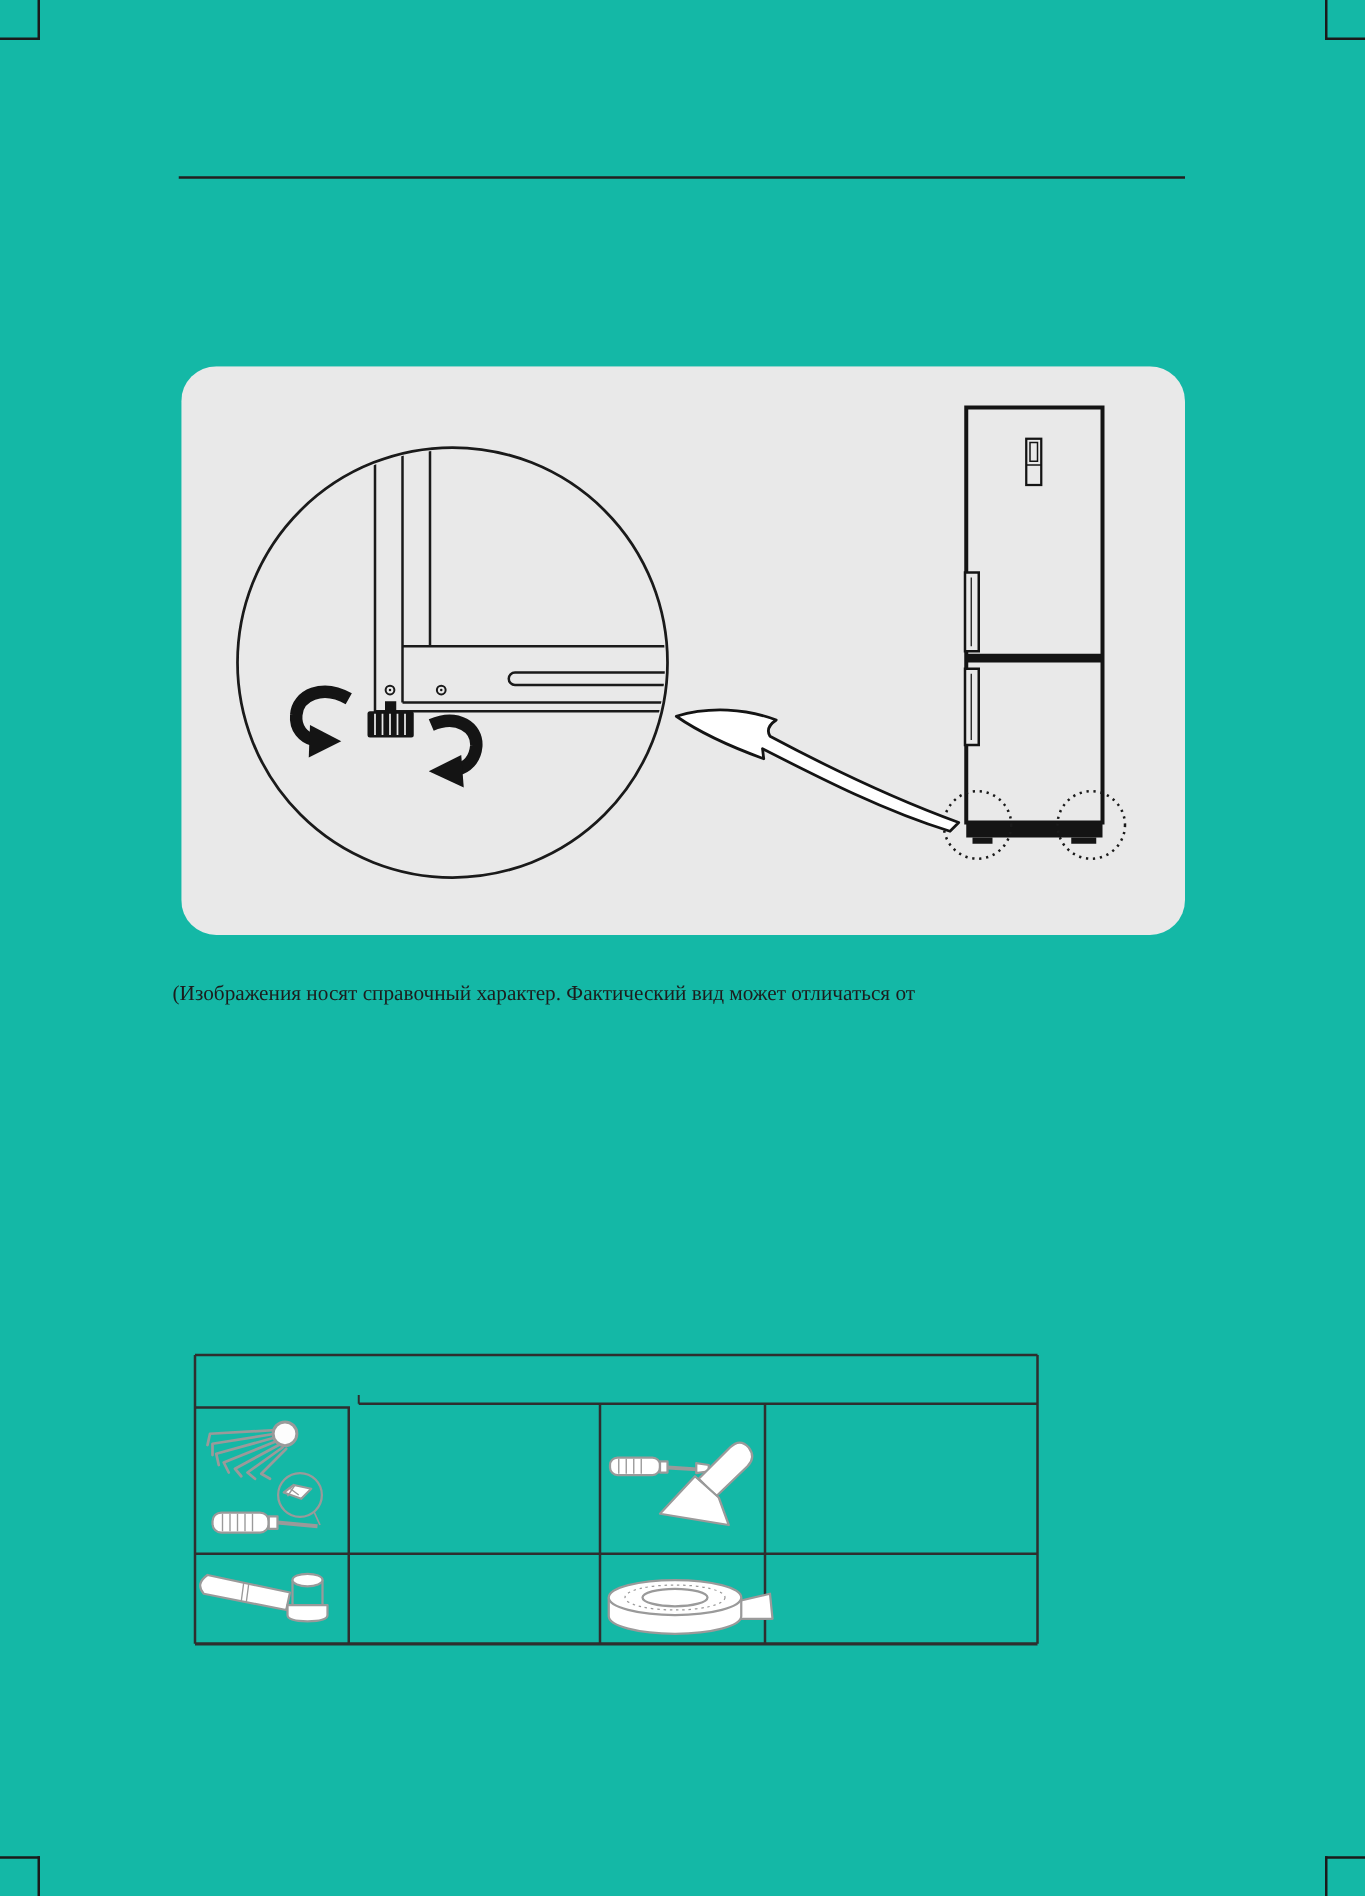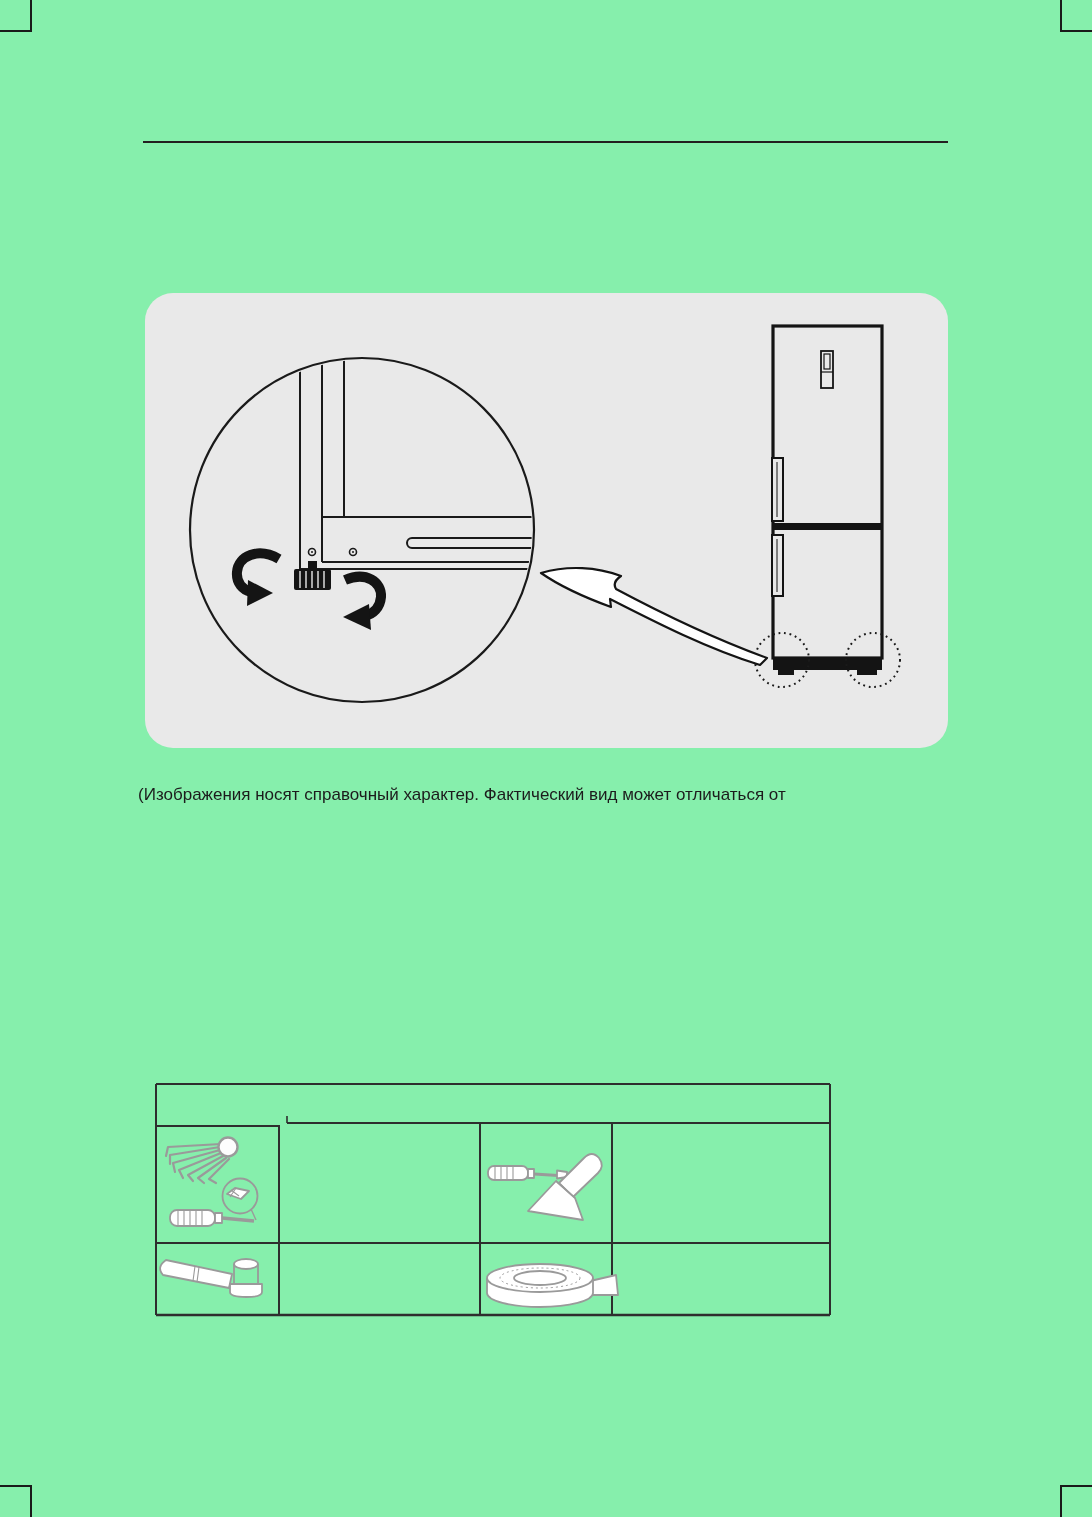--- a/index.html
+++ b/index.html
@@ -1,17 +1,17 @@
 <!DOCTYPE html>
 <html><head>
 <meta charset="utf-8">
 <style>
   html,body{margin:0;padding:0;background:#ffffff;}
-  .page{position:relative;width:1092px;height:1517px;background:#86efac;
-        font-family:Liberation Sans, sans-serif;overflow:hidden;}
+  .page{position:relative;width:1092px;height:1517px;background:#14b8a6;
+        font-family:Liberation Serif, serif;overflow:hidden;}
   
   .crop{position:absolute;width:30px;height:30px;}
   .crop.tl{left:0;top:0;border-right:2px solid #1a1a1a;border-bottom:2px solid #1a1a1a;}
   .crop.tr{right:0;top:0;border-left:2px solid #1a1a1a;border-bottom:2px solid #1a1a1a;}
   .crop.bl{left:0;bottom:0;border-right:2px solid #1a1a1a;border-top:2px solid #1a1a1a;}
   .crop.br{right:0;bottom:0;border-left:2px solid #1a1a1a;border-top:2px solid #1a1a1a;}
   .rule{position:absolute;left:143px;top:141px;width:805px;height:2px;background:#231f20;}
   .panel{position:absolute;left:145px;top:293px;width:803px;height:455px;
          border-radius:28px;}
   .panel svg{display:block;}

